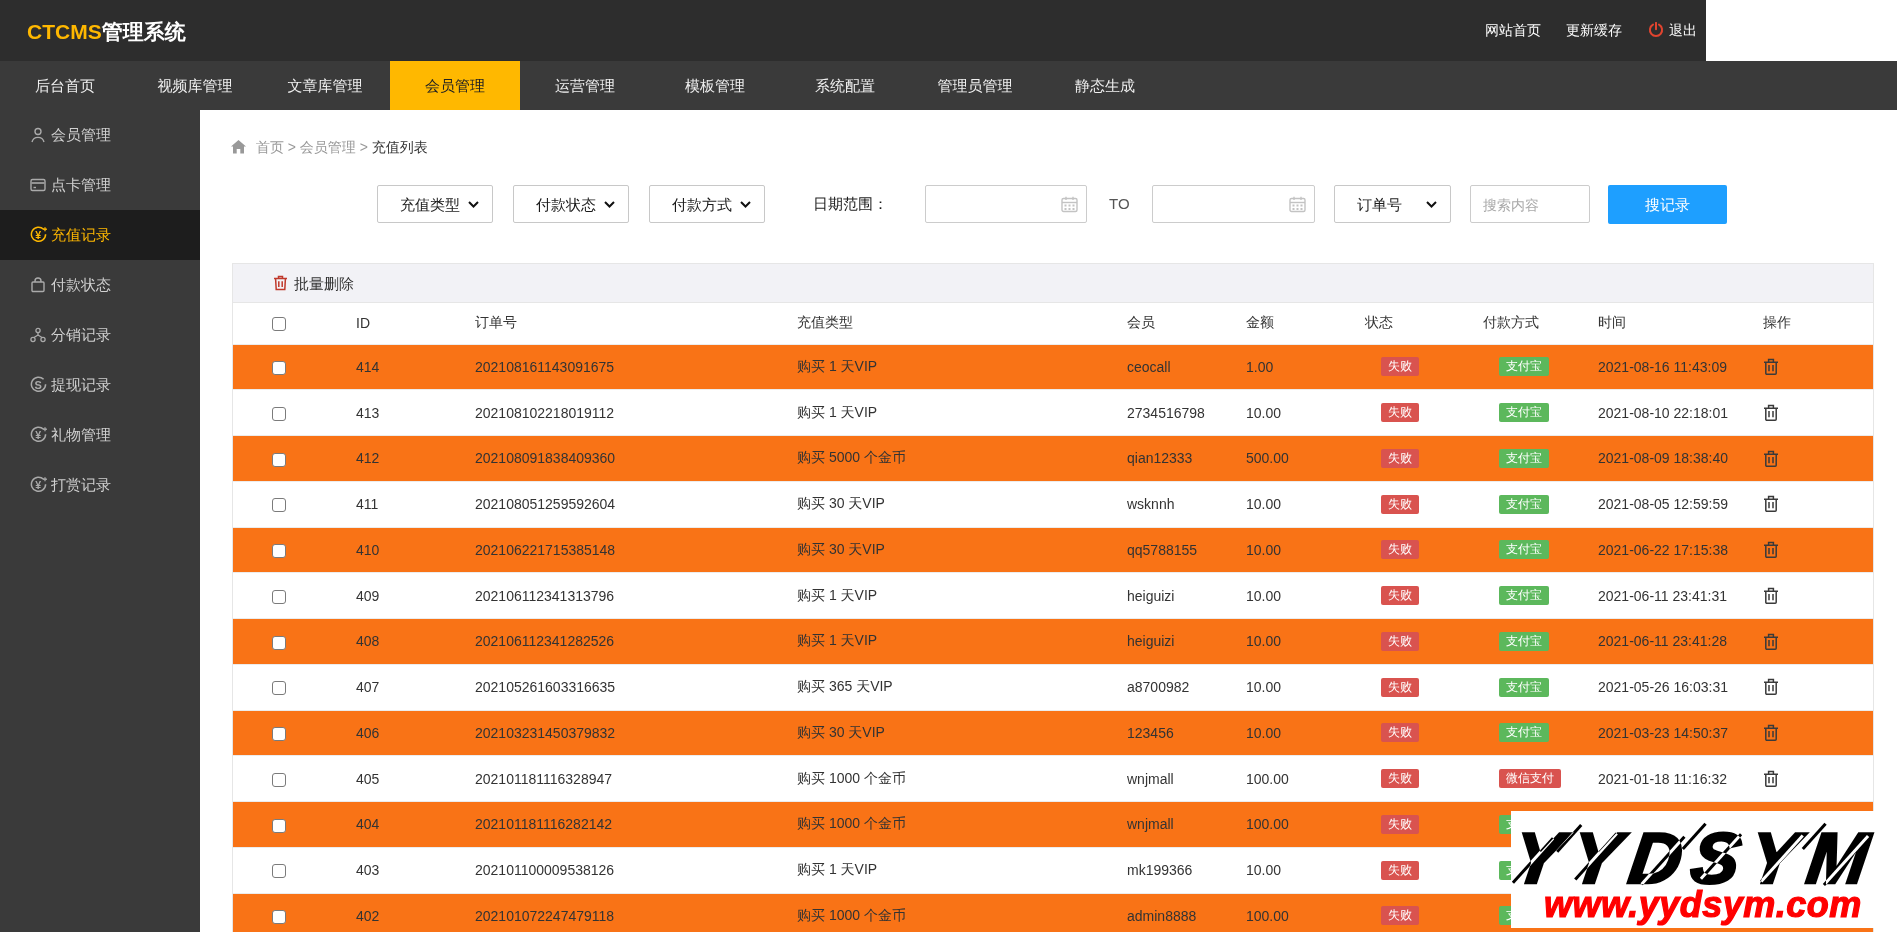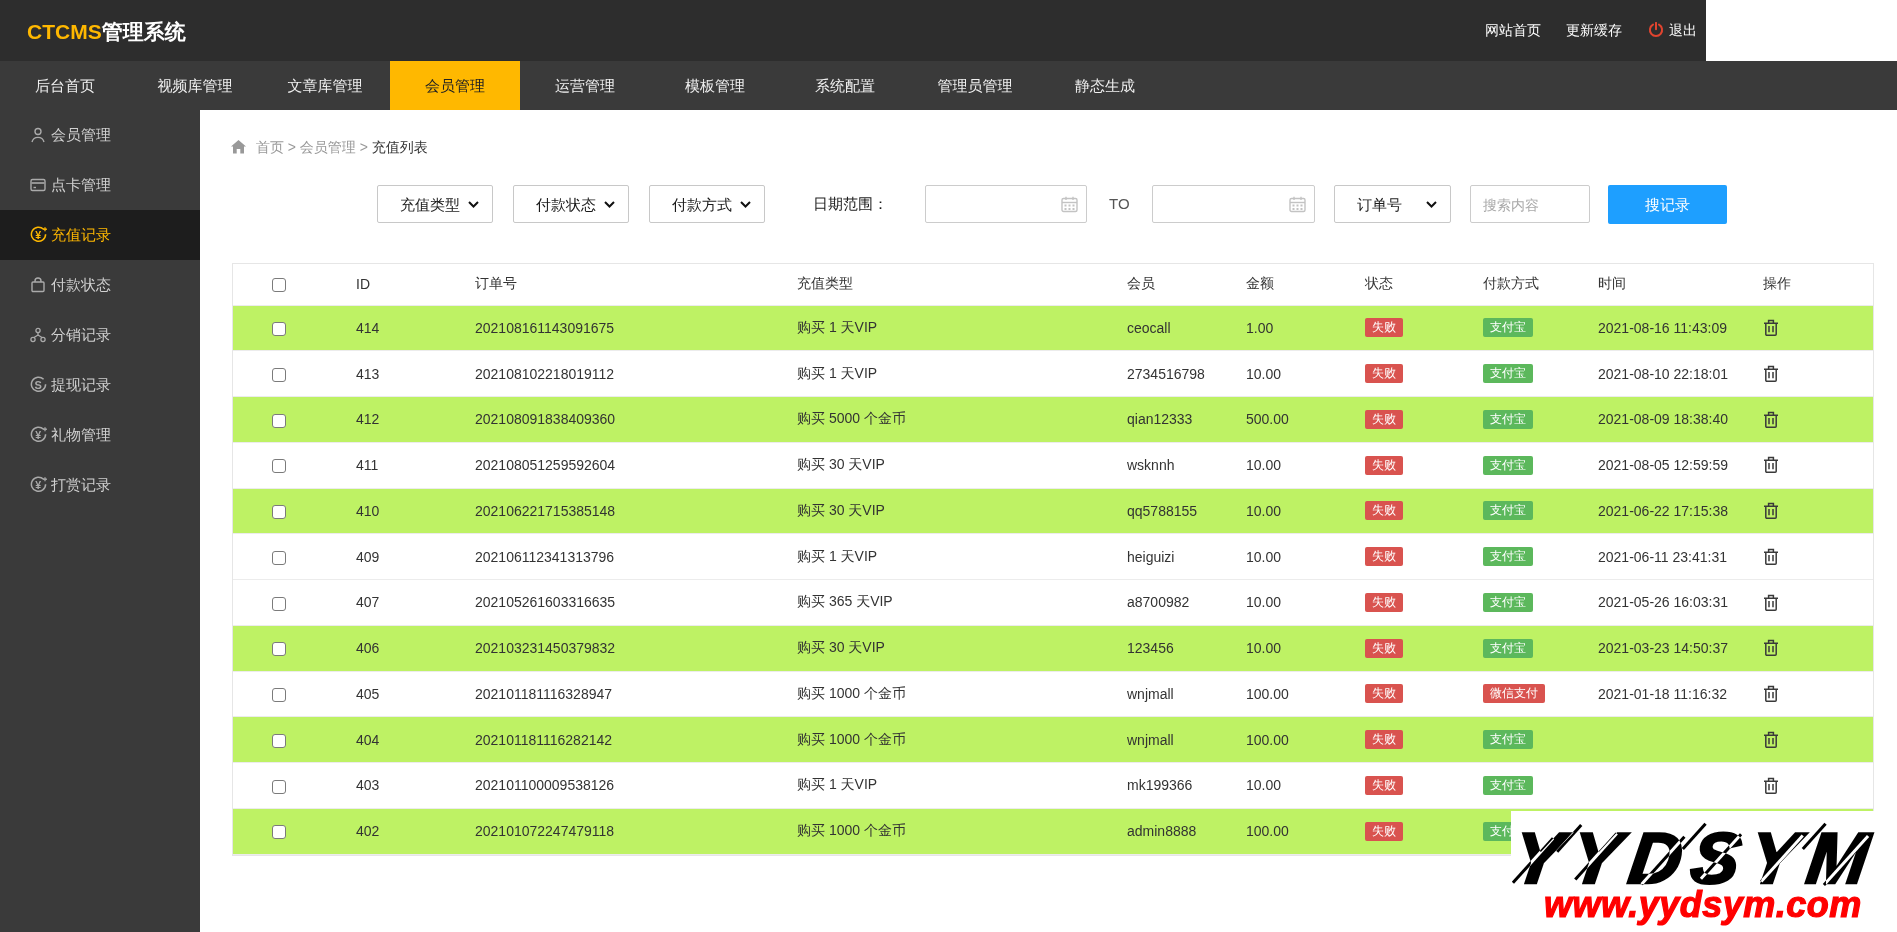--- a/index.html
+++ b/index.html
@@ -35,23 +35,23 @@
 .btn { position:absolute; left:1608px; top:0; width:119px; height:39px; background:#1e9fff; color:#fff;
   font-size:15px; text-align:center; line-height:39px; border-radius:2px; }
 
 .panel { position:absolute; left:232px; top:263px; width:1642px; border:1px solid #e6e6e6; background:#fff; }
 .batchbar { position:relative; height:39px; background:#f2f2f6; border-bottom:1px solid #e6e6e6; }
 .batchbar .bt { position:absolute; left:61px; top:11px; font-size:15px; color:#333; }
 .batchbar svg { position:absolute; left:40px; top:11px; }
 table.grid { border-collapse:collapse; width:100%; table-layout:fixed; font-size:14px; color:#333; }
 table.grid td { height:45.75px; padding:0 0 0 8px; border-bottom:1px solid #ececec; vertical-align:middle; white-space:nowrap; overflow:hidden; }
 table.grid tr.head td { height:41px; color:#333; }
-table.grid tr.odd { background:#bef264; }
+table.grid tr.odd { background:#f97316; }
 .ck { display:inline-block; width:14px; height:14px; border:1.5px solid #7b7b7b; border-radius:3px; background:#fff; margin-left:31px; vertical-align:middle; }
-.badge { display:inline-block; height:19px; line-height:19px; padding:0 7px; border-radius:2px; font-size:12px; color:#fff; }
+.badge { display:inline-block; height:19px; line-height:19px; padding:0 7px; border-radius:2px; font-size:12px; color:#fff;margin-left:16px; }
 .b-red { background:#d9534f; }
 .b-green { background:#5cb85c; }
 .trash-cell svg { vertical-align:middle; }
 
 .wm { position:absolute; left:1511px; top:811px; width:386px; height:117px; background:#fff; z-index:50; overflow:hidden; }
 .wm .big { position:absolute; left:3px; top:6px; font-size:72px; font-weight:bold; font-style:italic; color:#000;
   letter-spacing:10px; transform:skewX(-8deg); -webkit-text-stroke:2.6px #000; font-family:"Liberation Sans", sans-serif; }
 .wm .url { position:absolute; left:33px; top:73px; font-size:36px; font-weight:bold; font-style:italic; color:#f00;
   letter-spacing:0.5px; -webkit-text-stroke:1.2px #f00; font-family:"Liberation Sans", sans-serif; }
 .slash { position:absolute; background:#fff; height:3px; transform:rotate(-48deg); mix-blend-mode:difference; }
@@ -213,20 +213,26 @@
     <svg class="caret" width="11" height="7" viewBox="0 0 11 7">
         <polyline points="1,1 5.5,5.5 10,1" fill="none" stroke="#111" stroke-width="2"></polyline>
       </svg>
   </div>
   <div class="inp" style="left:1470px; width:120px;">
       <span class="ph">搜索内容</span>
     </div>
   <div class="btn">搜记录</div>
 </div>
 <div class="panel">
+  <div class="batchbar">
+    <svg width="15" height="16" viewBox="0 0 15 16">
+        <path d="M1 3.5 H14 M5.5 3.2 V1.4 H9.5 V3.2 M2.6 3.7 L3.2 14.6 H11.8 L12.4 3.7 M5.8 6.3 V12 M9.2 6.3 V12" fill="none" stroke="#c0392b" stroke-width="1.5"></path>
+      </svg>
+    <span class="bt">批量删除</span>
+  </div>
   <table class="grid">
     <colgroup>
       <col style="width:115px">
         <col style="width:119px">
         <col style="width:322px">
         <col style="width:330px">
       <col style="width:119px">
         <col style="width:119px">
         <col style="width:118px">
         <col style="width:115px">
@@ -323,20 +329,34 @@
           <td>购买 1 天VIP</td>
           <td>heiguizi</td>
           <td>10.00</td>
           <td><span class="badge b-red">失败</span></td>
           <td><span class="badge b-green">支付宝</span></td>
           <td>2021-06-11 23:41:31</td>
           <td class="trash-cell"><svg width="16" height="18" viewBox="0 0 16 18">
               <path d="M1 4.2 H15 M5.6 3.9 V1.6 H10.4 V3.9 M2.8 4.4 V15.2 a1 1 0 0 0 1 1 H12.2 a1 1 0 0 0 1-1 V4.4 M6 7 V13.3 M10 7 V13.3" fill="none" stroke="#3a3a3a" stroke-width="1.5"></path>
             </svg></td>
         </tr>
+    <tr class="odd">
+          <td><span class="ck"></span></td>
+          <td>408</td>
+          <td>202106112341282526</td>
+          <td>购买 1 天VIP</td>
+          <td>heiguizi</td>
+          <td>10.00</td>
+          <td><span class="badge b-red">失败</span></td>
+          <td><span class="badge b-green">支付宝</span></td>
+          <td>2021-06-11 23:41:28</td>
+          <td class="trash-cell"><svg width="16" height="18" viewBox="0 0 16 18">
+              <path d="M1 4.2 H15 M5.6 3.9 V1.6 H10.4 V3.9 M2.8 4.4 V15.2 a1 1 0 0 0 1 1 H12.2 a1 1 0 0 0 1-1 V4.4 M6 7 V13.3 M10 7 V13.3" fill="none" stroke="#3a3a3a" stroke-width="1.5"></path>
+            </svg></td>
+        </tr>
     <tr>
           <td><span class="ck"></span></td>
           <td>407</td>
           <td>202105261603316635</td>
           <td>购买 365 天VIP</td>
           <td>a8700982</td>
           <td>10.00</td>
           <td><span class="badge b-red">失败</span></td>
           <td><span class="badge b-green">支付宝</span></td>
           <td>2021-05-26 16:03:31</td>

